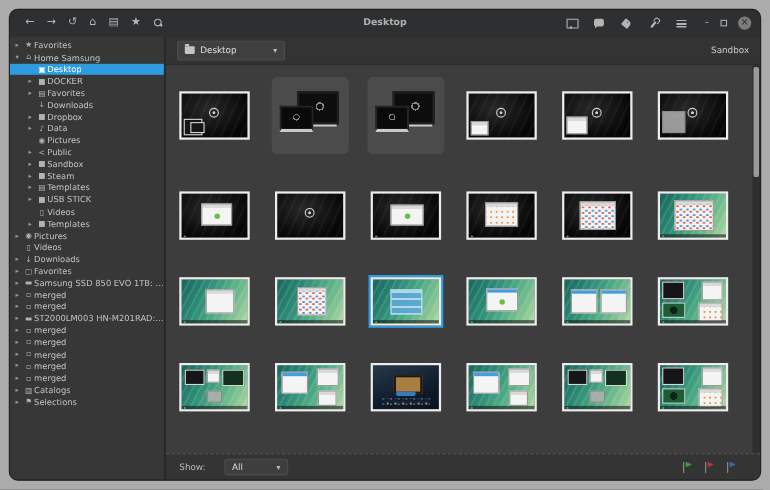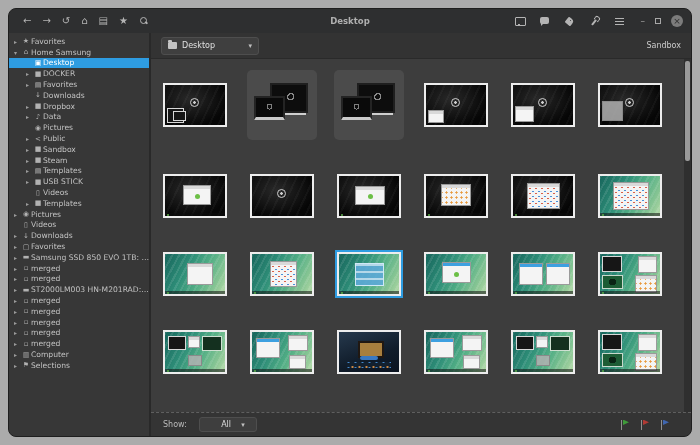--- a/index.html
+++ b/index.html
@@ -107,23 +107,23 @@
             background-size:7px 6px,7px 6px; background-position:2px 2px,5px 3px; }
   .ov-gamepill { left:50%; bottom:12px; width:18px; height:4px; margin-left:-9px; background:#3a79c2; border-radius:2px; }
 
   
   .scroll-track { position:absolute; right:0; top:0; bottom:0; width:7px; background:#2f2f2f; }
   .scroll-thumb { position:absolute; right:1px; top:2px; width:5px; height:100px; background:#9a9a9a; border-radius:2px; }
 
   
   .filterbar { height:24px; flex:0 0 24px; background:#343434; border-top:1px dashed #5f5f5f;
                display:flex; align-items:center; padding:0 12px; }
-  .show-label { font-size:8px; color:#bbbbbb; margin-right:12px; }
+  .show-label { font-size:8px; color:#bbbbbb; margin-right:17px; }
   .show-dd { height:15px; width:58px; background:#3e3e3e; border:1px solid #4e4e4e; border-radius:3px;
-             display:flex; align-items:center; padding:0 11px;text-align:center; }
+             display:flex; align-items:center; padding:0 6px; }
   .show-dd .dd-label { font-size:8px; color:#dddddd; flex:1; }
   .flags { margin-left:auto; display:flex; gap:12px; margin-right:10px; }
   .flag { position:relative; width:8px; height:10px; border-left:1.2px solid #8f8f8f; }
   .flag::before { content:''; position:absolute; left:1px; top:0; width:6px; height:5.5px; background:var(--c);
                   clip-path:polygon(0 0,100% 50%,0 100%); }
 
   
   .statusbar { height:26px; flex:0 0 26px; background:#2d2d2d; display:flex; align-items:center; padding:0 4px 0 12px; }
   .status-text { font-size:8px; color:#c8c8c8; }
   .bulb-btn { margin-left:auto; width:24px; height:20px; background:#3e3e3e; border-radius:3px;
@@ -306,21 +306,21 @@
             <span class="slabel">merged</span>
           </div>
           <div class="side-row lvl1">
             <span class="exp">▸</span>
             <span class="sic">▫</span>
             <span class="slabel">merged</span>
           </div>
           <div class="side-row lvl1">
             <span class="exp">▸</span>
             <span class="sic">▥</span>
-            <span class="slabel">Computer</span>
+            <span class="slabel">Catalogs</span>
           </div>
           <div class="side-row lvl1">
             <span class="exp">▸</span>
             <span class="sic">⚑</span>
             <span class="slabel">Selections</span>
           </div>
         </div>
 
       <div class="main">
 

